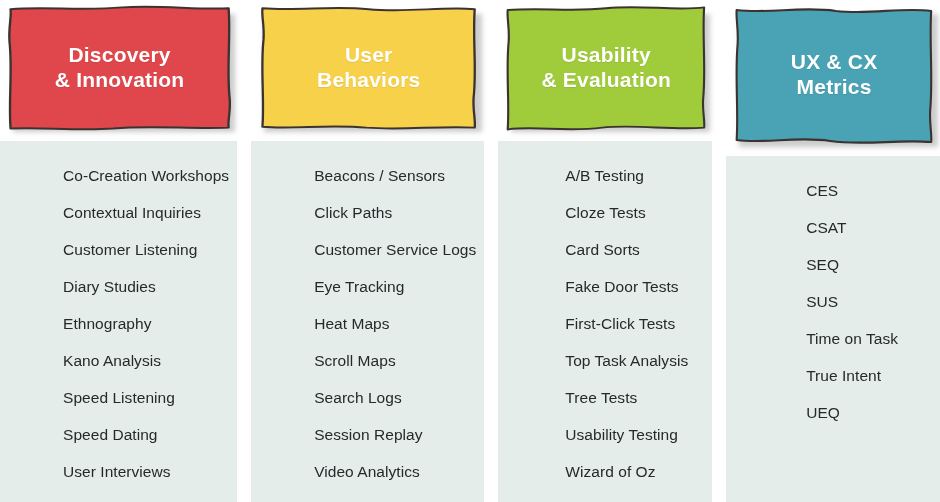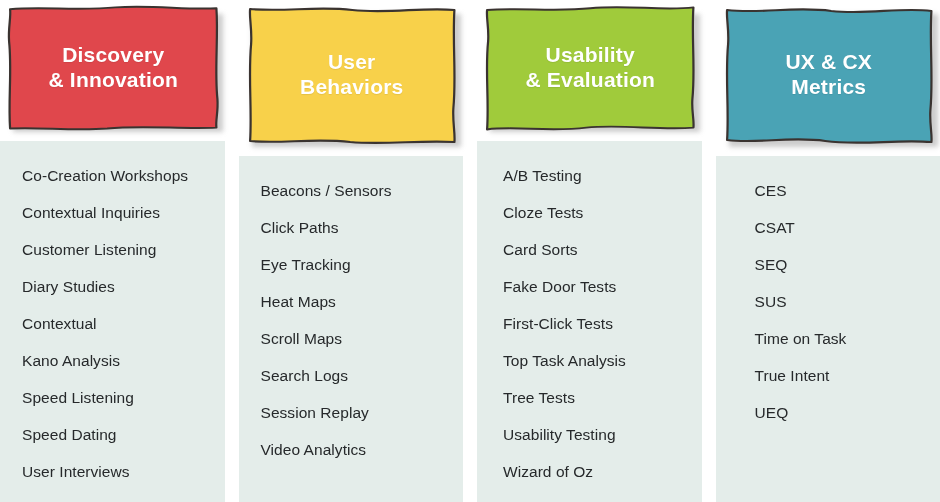--- a/index.html
+++ b/index.html
@@ -91,20 +91,21 @@
   .list-item {
     font-size: 15.5px;
     color: #26292b;
     line-height: 1.1;
     padding: 0 8px 0 22px;
     height: 37px;
     display: flex;
     align-items: center;
     white-space: nowrap;
     letter-spacing: 0.05px;
+    margin-left: 41px;
   }
 
   
   .column-3 .list-item { padding-left: 26px; }
   .column-4 .list-item { padding-left: 39px; }
   .column-1 .list-item { padding-left: 22px; }
   .column-2 .list-item { padding-left: 22px; }
 </style>
 </head>
 <body>
@@ -120,21 +121,21 @@
       <div class="header-label">
         <span>Discovery</span><br>
         <span>&amp; Innovation</span>
       </div>
     </div>
     <div class="list-panel">
       <div class="list-item">Co-Creation Workshops</div>
       <div class="list-item">Contextual Inquiries</div>
       <div class="list-item">Customer Listening</div>
       <div class="list-item">Diary Studies</div>
-      <div class="list-item">Contextual</div>
+      <div class="list-item">Ethnography</div>
       <div class="list-item">Kano Analysis</div>
       <div class="list-item">Speed Listening</div>
       <div class="list-item">Speed Dating</div>
       <div class="list-item">User Interviews</div>
     </div>
   </div>
 
   <div class="column column-2">
     <div class="header-card">
       <div class="header-shadow"></div>
@@ -142,20 +143,21 @@
         <path d="M9,7 C42,10 76,4 110,8 C146,12 180,5 211,8 C209,42 213,74 210,106 C209,120 212,132 211,140 C176,138 142,143 108,140 C72,136 38,142 9,139 C11,108 7,74 10,42 C11,26 8,16 9,7 Z" fill="#f8d14a" stroke="#3a3330" stroke-width="2.2" stroke-linejoin="round"></path>
       </svg>
       <div class="header-label">
         <span>User</span><br>
         <span>Behaviors</span>
       </div>
     </div>
     <div class="list-panel">
       <div class="list-item">Beacons / Sensors</div>
       <div class="list-item">Click Paths</div>
+      <div class="list-item">Customer Service Logs</div>
       <div class="list-item">Eye Tracking</div>
       <div class="list-item">Heat Maps</div>
       <div class="list-item">Scroll Maps</div>
       <div class="list-item">Search Logs</div>
       <div class="list-item">Session Replay</div>
       <div class="list-item">Video Analytics</div>
     </div>
   </div>
 
   <div class="column column-3">

